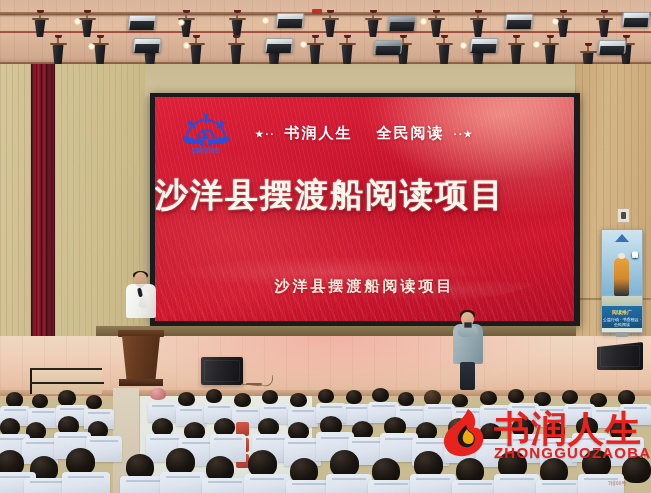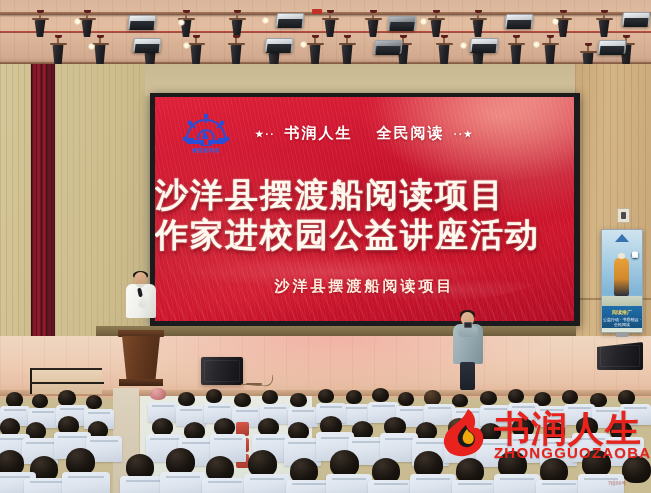--- a/index.html
+++ b/index.html
@@ -731,21 +731,20 @@
         <span class="stars">★··</span>
         <span class="t-text">
           <span>书润人生</span>
           <span>全民阅读</span>
         </span>
         <span class="stars">··★</span>
       </div>
 
       <div class="title-wrap">
         <div class="title-line">沙洋县摆渡船阅读项目</div>
-        <div class="title-line">作家进校园公益讲座活动</div>
       </div>
       <div class="subtitle">沙洋县摆渡船阅读项目</div>
     </div>
   </div>
 
   <div class="stage-face"></div>
   <div class="stage-floor"></div>
   <div class="stage-edge"></div>
   <div class="step-left"></div>
   <div class="apron-panel"></div>

